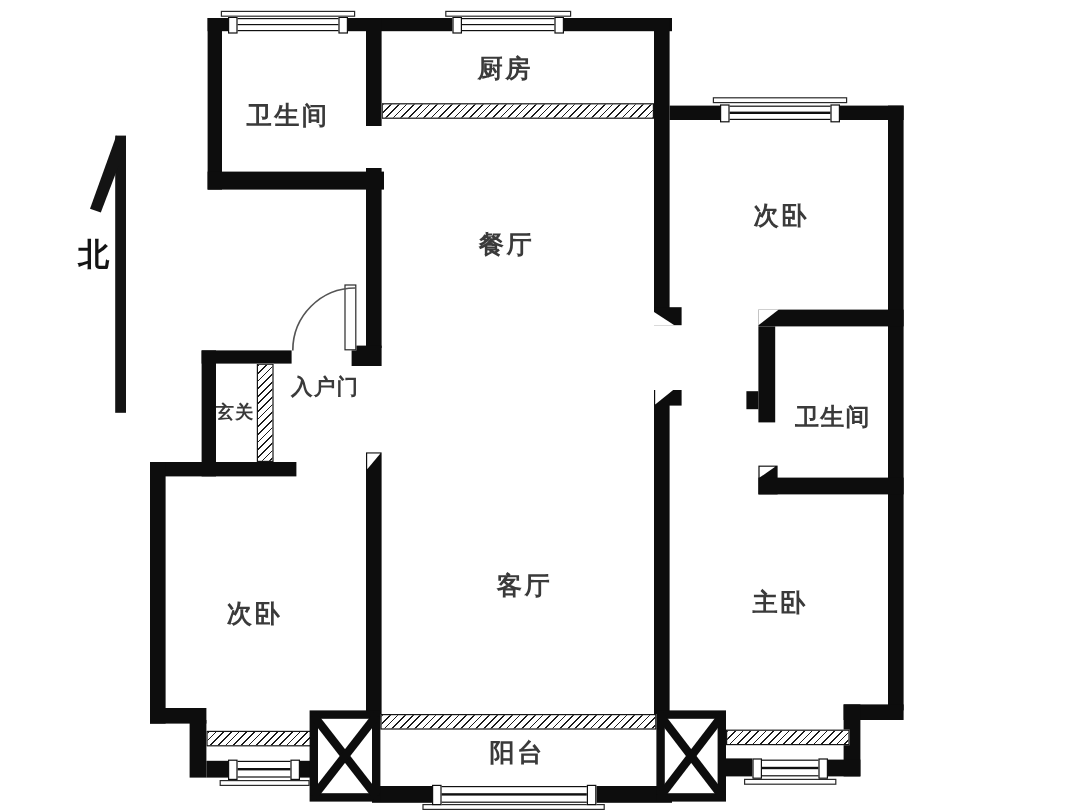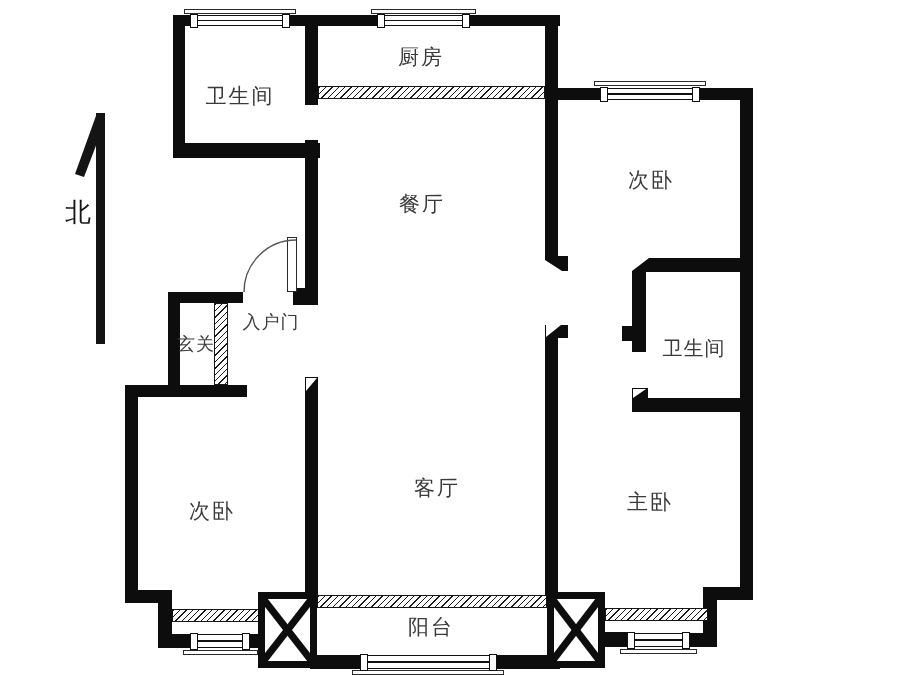--- a/index.html
+++ b/index.html
@@ -26,24 +26,24 @@
   }
   .cap{
     position:absolute;box-sizing:border-box;width:8px;top:-2.5px;bottom:-2.5px;
     background:#fff;border:1.6px solid #101010;z-index:2;
   }
   .cap.l{left:-1px}.cap.r{right:-1px}
   .sill{position:absolute;box-sizing:border-box;background:#fff;border:1.1px solid #2a2a2a;}
   .leaf{position:absolute;box-sizing:border-box;background:#fff;border:1.3px solid #2a2a2a;}
   .lbl{
     position:absolute;transform:translate(-50%,-50%);color:var(--label);
-    letter-spacing:2px;white-space:nowrap;font-size:21px;z-index:6;
+    letter-spacing:2px;white-space:nowrap;font-size:21px;z-index:6;font-weight:bold;
   }
   .lbl.small{font-size:18px;letter-spacing:1px;text-align:right;}
-  .lbl.tiny{font-size:18px;letter-spacing:1px;}
+  .lbl.tiny{font-size:15px;letter-spacing:1px;}
   .lbl.north{font-size:26px;color:#141414;letter-spacing:0;}
   #overlay{position:absolute;left:0;top:0;z-index:5;}
 </style>
 </head>
 <body>
 
 <div id="plan">
 
   <div class="wall" style="left:173px;top:15px;width:17px;height:11px"></div>
   <div class="wall" style="left:290px;top:15px;width:87px;height:11px"></div>

